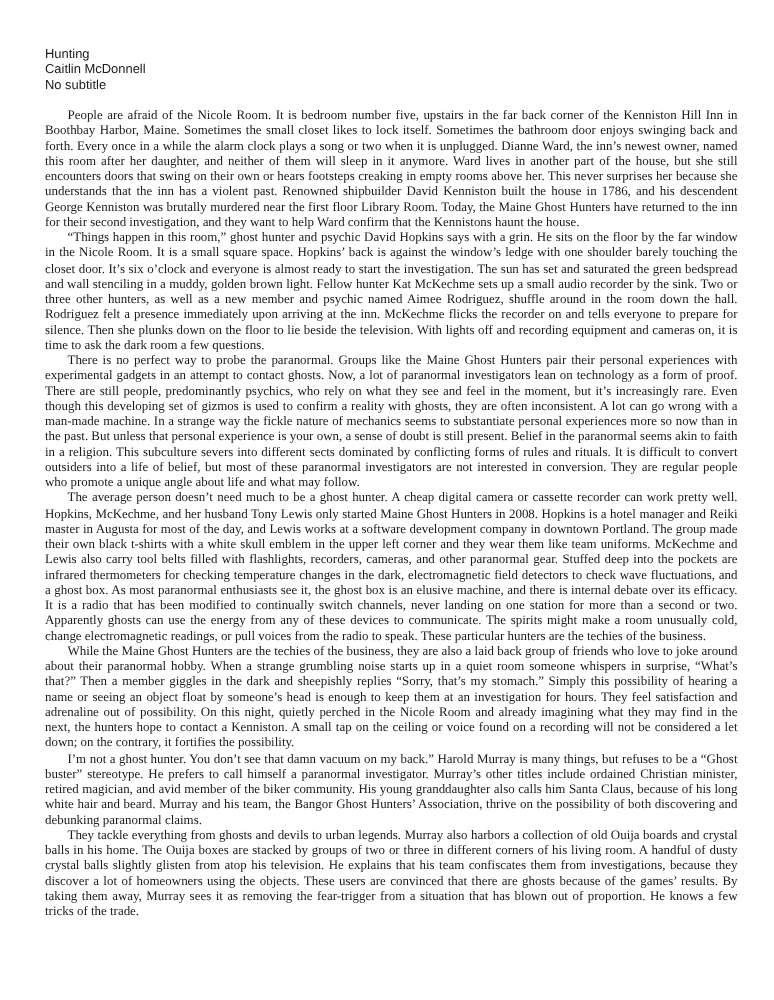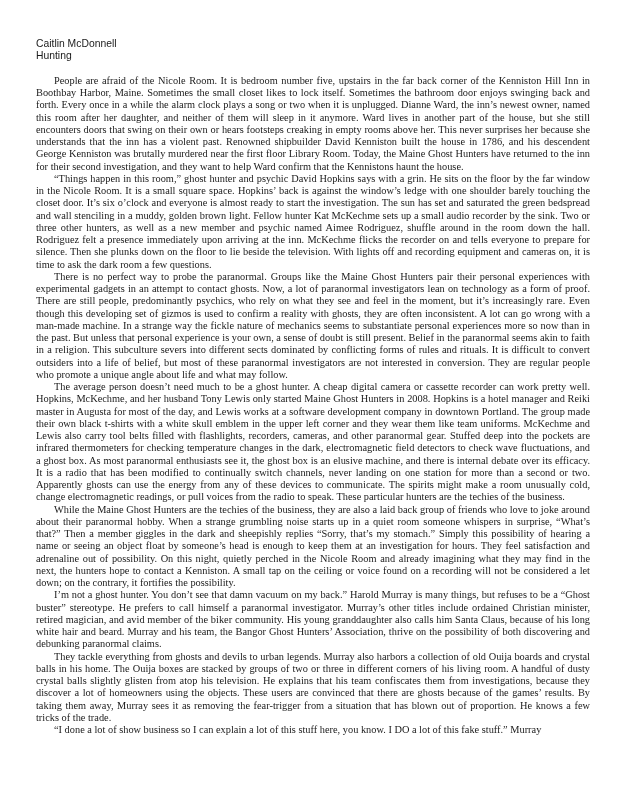--- a/index.html
+++ b/index.html
@@ -18,27 +18,27 @@
     margin: 0;
     text-indent: 18px;
     text-align: justify;
     font-family: Liberation Serif, serif;
   }
 </style>
 </head>
 <body>
 
 <div class="page">
+  <p class="header-line">Hunting</p>
   <p class="header-line">Caitlin McDonnell</p>
-  <p class="header-line">Hunting</p>
+  <p class="header-line">No subtitle</p>
   <div class="spacer"></div>
 
   <div>
     <p class="para">People are afraid of the Nicole Room. It is bedroom number five, upstairs in the far back corner of the Kenniston Hill Inn in Boothbay Harbor, Maine. Sometimes the small closet likes to lock itself. Sometimes the bathroom door enjoys swinging back and forth. Every once in a while the alarm clock plays a song or two when it is unplugged. Dianne Ward, the inn’s newest owner, named this room after her daughter, and neither of them will sleep in it anymore. Ward lives in another part of the house, but she still encounters doors that swing on their own or hears footsteps creaking in empty rooms above her. This never surprises her because she understands that the inn has a violent past. Renowned shipbuilder David Kenniston built the house in 1786, and his descendent George Kenniston was brutally murdered near the first floor Library Room. Today, the Maine Ghost Hunters have returned to the inn for their second investigation, and they want to help Ward confirm that the Kennistons haunt the house.</p>
     <p class="para">“Things happen in this room,” ghost hunter and psychic David Hopkins says with a grin. He sits on the floor by the far window in the Nicole Room. It is a small square space. Hopkins’ back is against the window’s ledge with one shoulder barely touching the closet door. It’s six o’clock and everyone is almost ready to start the investigation. The sun has set and saturated the green bedspread and wall stenciling in a muddy, golden brown light. Fellow hunter Kat McKechme sets up a small audio recorder by the sink. Two or three other hunters, as well as a new member and psychic named Aimee Rodriguez, shuffle around in the room down the hall. Rodriguez felt a presence immediately upon arriving at the inn. McKechme flicks the recorder on and tells everyone to prepare for silence. Then she plunks down on the floor to lie beside the television. With lights off and recording equipment and cameras on, it is time to ask the dark room a few questions.</p>
     <p class="para">There is no perfect way to probe the paranormal. Groups like the Maine Ghost Hunters pair their personal experiences with experimental gadgets in an attempt to contact ghosts. Now, a lot of paranormal investigators lean on technology as a form of proof. There are still people, predominantly psychics, who rely on what they see and feel in the moment, but it’s increasingly rare. Even though this developing set of gizmos is used to confirm a reality with ghosts, they are often inconsistent. A lot can go wrong with a man-made machine. In a strange way the fickle nature of mechanics seems to substantiate personal experiences more so now than in the past. But unless that personal experience is your own, a sense of doubt is still present. Belief in the paranormal seems akin to faith in a religion. This subculture severs into different sects dominated by conflicting forms of rules and rituals. It is difficult to convert outsiders into a life of belief, but most of these paranormal investigators are not interested in conversion. They are regular people who promote a unique angle about life and what may follow.</p>
     <p class="para">The average person doesn’t need much to be a ghost hunter. A cheap digital camera or cassette recorder can work pretty well. Hopkins, McKechme, and her husband Tony Lewis only started Maine Ghost Hunters in 2008. Hopkins is a hotel manager and Reiki master in Augusta for most of the day, and Lewis works at a software development company in downtown Portland. The group made their own black t-shirts with a white skull emblem in the upper left corner and they wear them like team uniforms. McKechme and Lewis also carry tool belts filled with flashlights, recorders, cameras, and other paranormal gear. Stuffed deep into the pockets are infrared thermometers for checking temperature changes in the dark, electromagnetic field detectors to check wave fluctuations, and a ghost box. As most paranormal enthusiasts see it, the ghost box is an elusive machine, and there is internal debate over its efficacy. It is a radio that has been modified to continually switch channels, never landing on one station for more than a second or two. Apparently ghosts can use the energy from any of these devices to communicate. The spirits might make a room unusually cold, change electromagnetic readings, or pull voices from the radio to speak. These particular hunters are the techies of the business.</p>
     <p class="para">While the Maine Ghost Hunters are the techies of the business, they are also a laid back group of friends who love to joke around about their paranormal hobby. When a strange grumbling noise starts up in a quiet room someone whispers in surprise, “What’s that?”  Then a member giggles in the dark and sheepishly replies “Sorry, that’s my stomach.” Simply this possibility of hearing a name or seeing an object float by someone’s head is enough to keep them at an investigation for hours. They feel satisfaction and adrenaline out of possibility. On this night, quietly perched in the Nicole Room and already imagining what they may find in the next, the hunters hope to contact a Kenniston. A small tap on the ceiling or voice found on a recording will not be considered a let down; on the contrary, it fortifies the possibility.</p>
     <p class="para">I’m not a ghost hunter. You don’t see that damn vacuum on my back.” Harold Murray is many things, but refuses to be a “Ghost buster” stereotype. He prefers to call himself a paranormal investigator. Murray’s other titles include ordained Christian minister, retired magician, and avid member of the biker community. His young granddaughter also calls him Santa Claus, because of his long white hair and beard. Murray and his team, the Bangor Ghost Hunters’ Association, thrive on the possibility of both discovering and debunking paranormal claims.</p>
     <p class="para">They tackle everything from ghosts and devils to urban legends. Murray also harbors a collection of old Ouija boards and crystal balls in his home. The Ouija boxes are stacked by groups of two or three in different corners of his living room. A handful of dusty crystal balls slightly glisten from atop his television. He explains that his team confiscates them from investigations, because they discover a lot of homeowners using the objects. These users are convinced that there are ghosts because of the games’ results. By taking them away, Murray sees it as removing the fear-trigger from a situation that has blown out of proportion. He knows a few tricks of the trade.</p>
-    <p class="para">“I done a lot of show business so I can explain a lot of this stuff here, you know. I DO a lot of this fake stuff.” Murray</p>
   </div>
 </div>
 
 </body></html>

